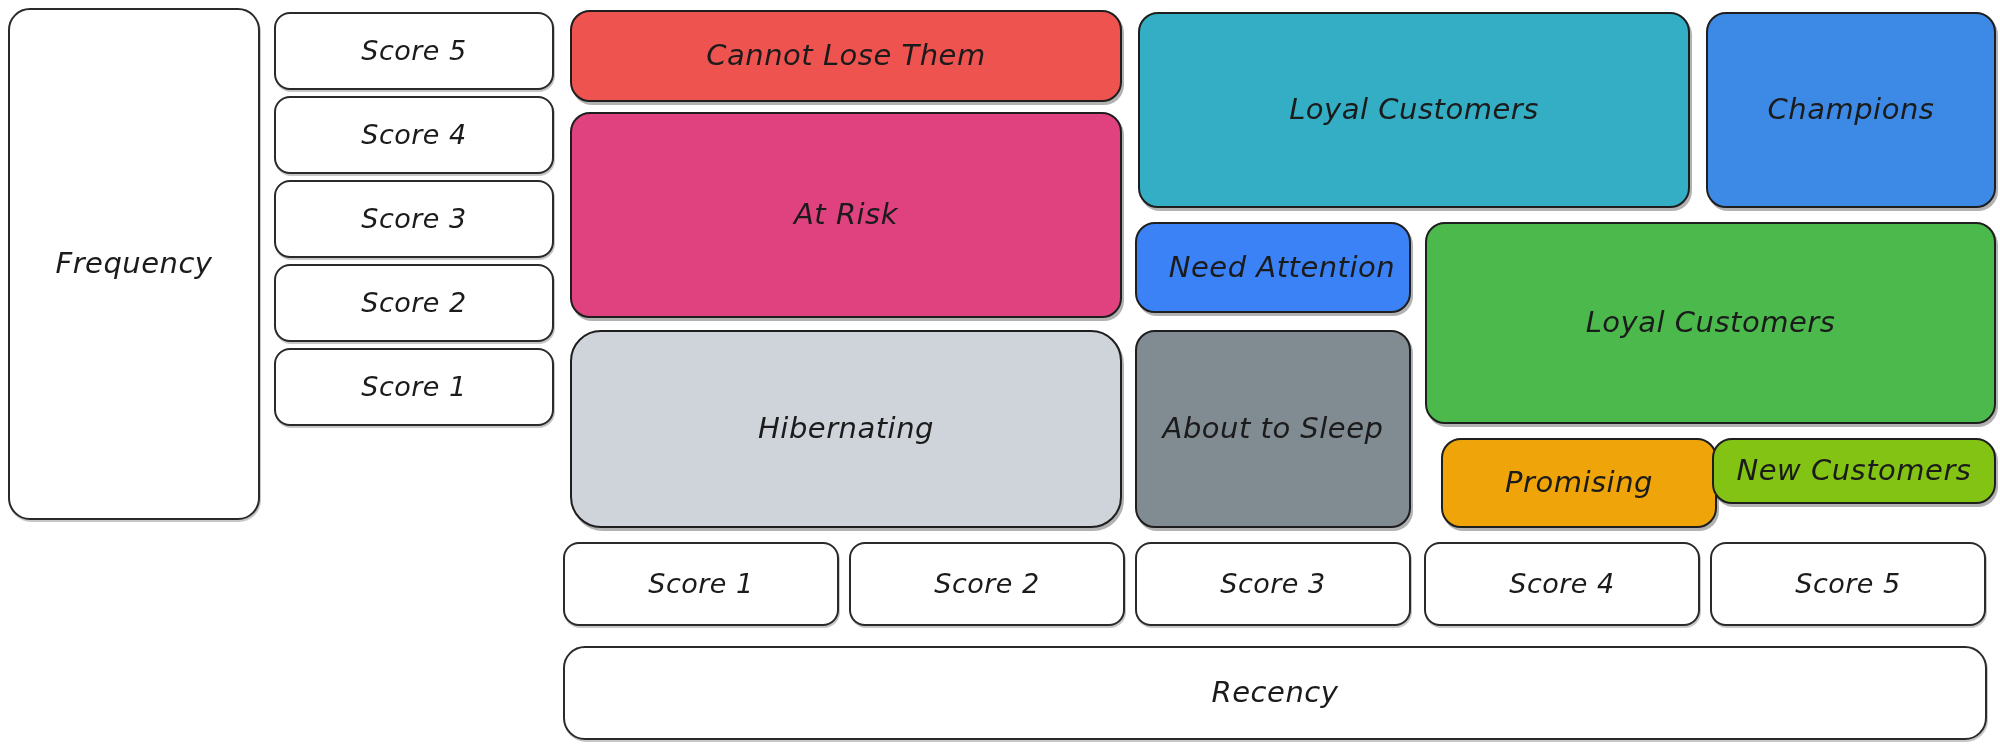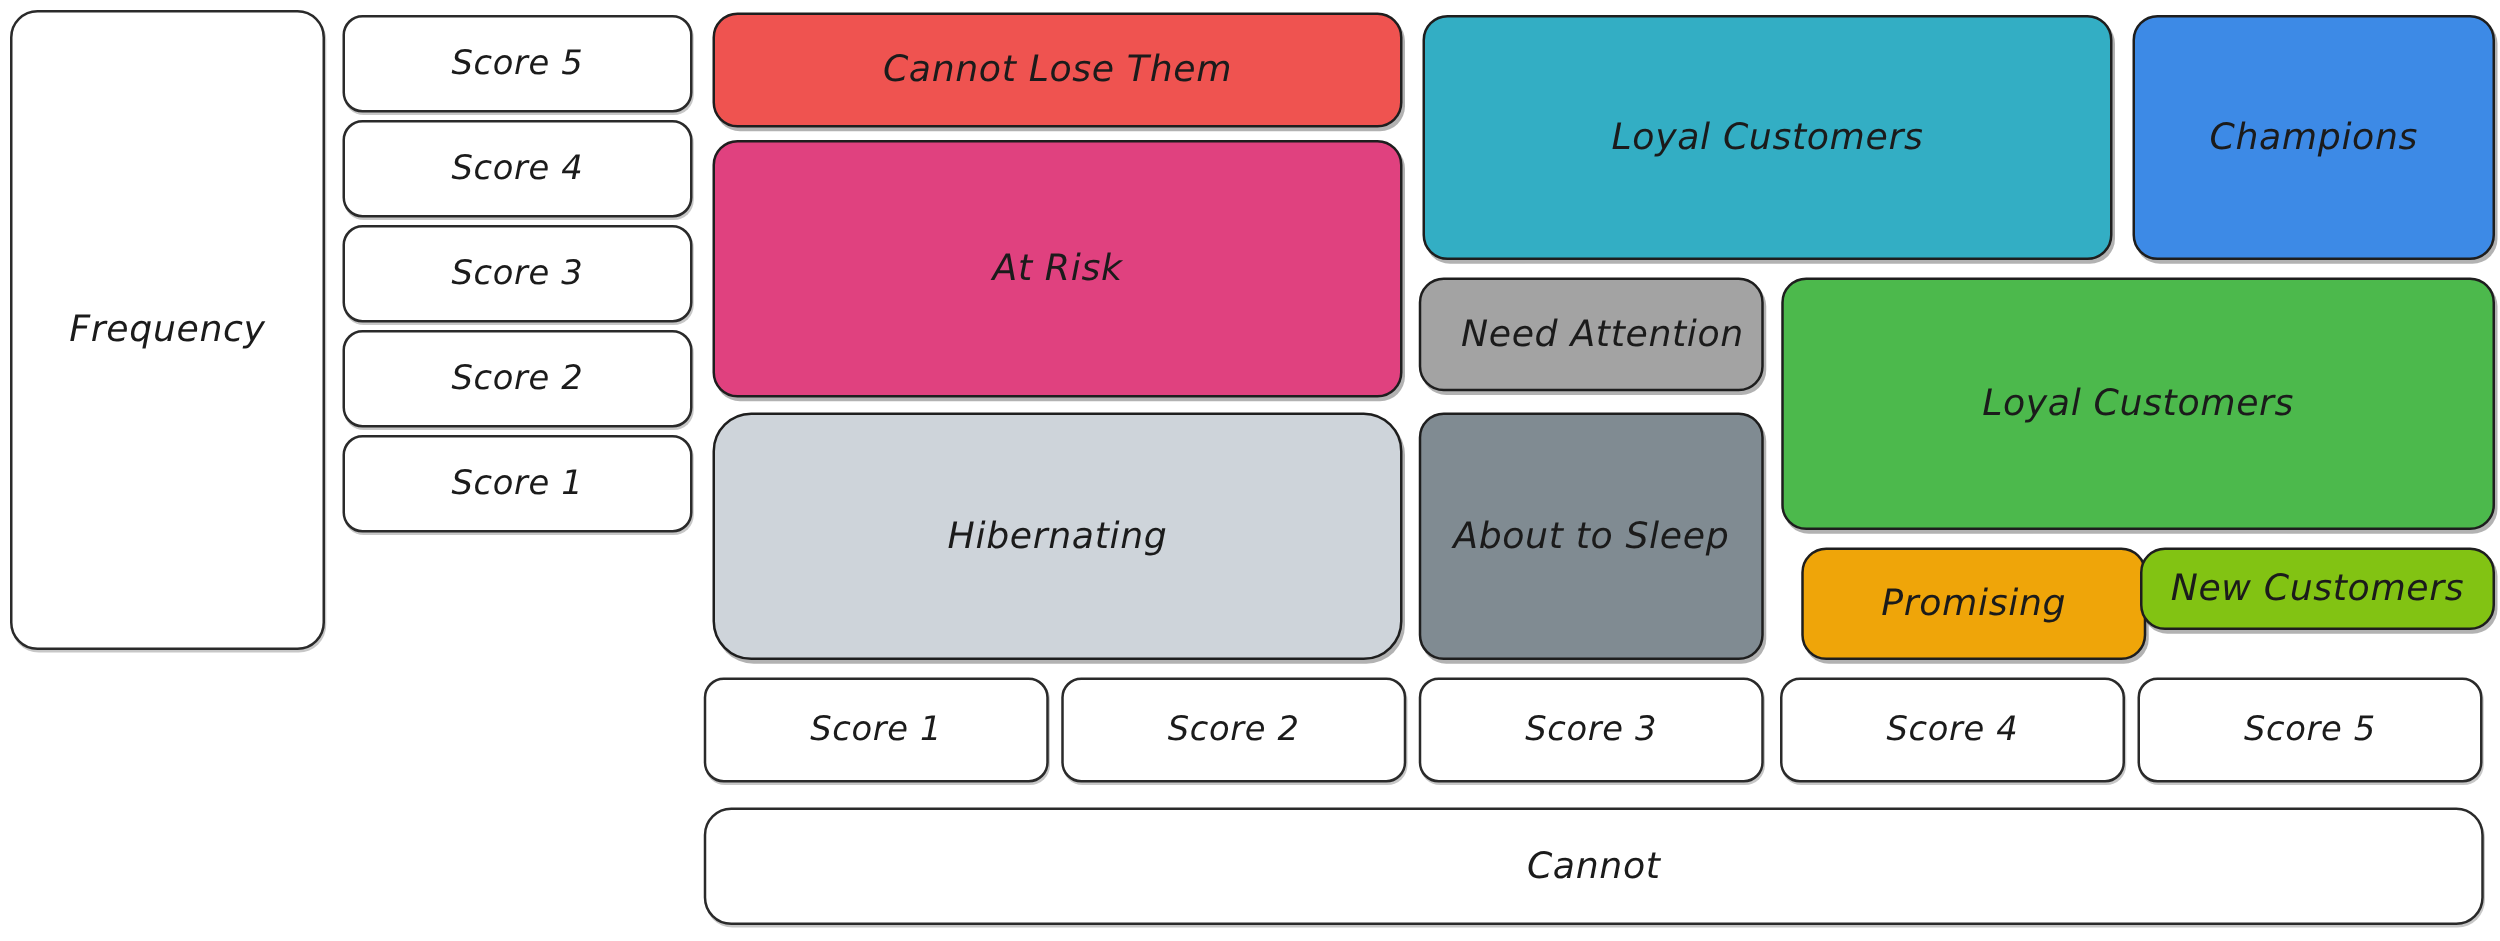--- a/index.html
+++ b/index.html
@@ -58,31 +58,31 @@
   <div class="box seg seg-label" style="left:570px;top:10px;width:552px;height:92px;background:#ef5350;">Cannot Lose Them</div>
 
   <div class="box seg seg-label" style="left:570px;top:112px;width:552px;height:206px;background:#e0417f;">At Risk</div>
 
   <div class="box seg seg-label" style="left:570px;top:330px;width:552px;height:198px;background:#ced4da;border-radius:31px;">Hibernating</div>
 
   <div class="box seg seg-label" style="left:1138px;top:12px;width:552px;height:196px;background:#33aec4;">Loyal Customers</div>
 
   <div class="box seg seg-label" style="left:1706px;top:12px;width:290px;height:196px;background:#3d8ae6;">Champions</div>
 
-  <div class="box seg seg-label" style="left:1135px;top:222px;width:276px;height:91px;background:#a3a3a3;padding-left:28px;">Need Attention</div>
+  <div class="box seg seg-label" style="left:1135px;top:222px;width:276px;height:91px;background:#3b82f6;padding-left:28px;">Need Attention</div>
 
   <div class="box seg seg-label" style="left:1425px;top:222px;width:571px;height:202px;background:#4cb94c;">Loyal Customers</div>
 
   <div class="box seg seg-label" style="left:1135px;top:330px;width:276px;height:198px;background:#808b92;">About to Sleep</div>
 
   <div class="box seg seg-label" style="left:1425px;top:438px;width:276px;height:90px;background:#efa509;margin-left:16px;">Promising</div>
 
   <div class="box seg seg-label" style="left:1712px;top:438px;width:284px;height:66px;background:#82c313;">New Customers</div>
 
   <div class="box plain score-label" style="left:563px;top:542px;width:276px;height:84px;">Score 1</div>
   <div class="box plain score-label" style="left:849px;top:542px;width:276px;height:84px;">Score 2</div>
   <div class="box plain score-label" style="left:1135px;top:542px;width:276px;height:84px;">Score 3</div>
   <div class="box plain score-label" style="left:1424px;top:542px;width:276px;height:84px;">Score 4</div>
   <div class="box plain score-label" style="left:1710px;top:542px;width:276px;height:84px;">Score 5</div>
 
-  <div class="box plain axis-label" style="left:563px;top:646px;width:1424px;height:94px;border-radius:22px;">Cannot</div>
+  <div class="box plain axis-label" style="left:563px;top:646px;width:1424px;height:94px;border-radius:22px;">Recency</div>
 
 </div>
 
 </body></html>

